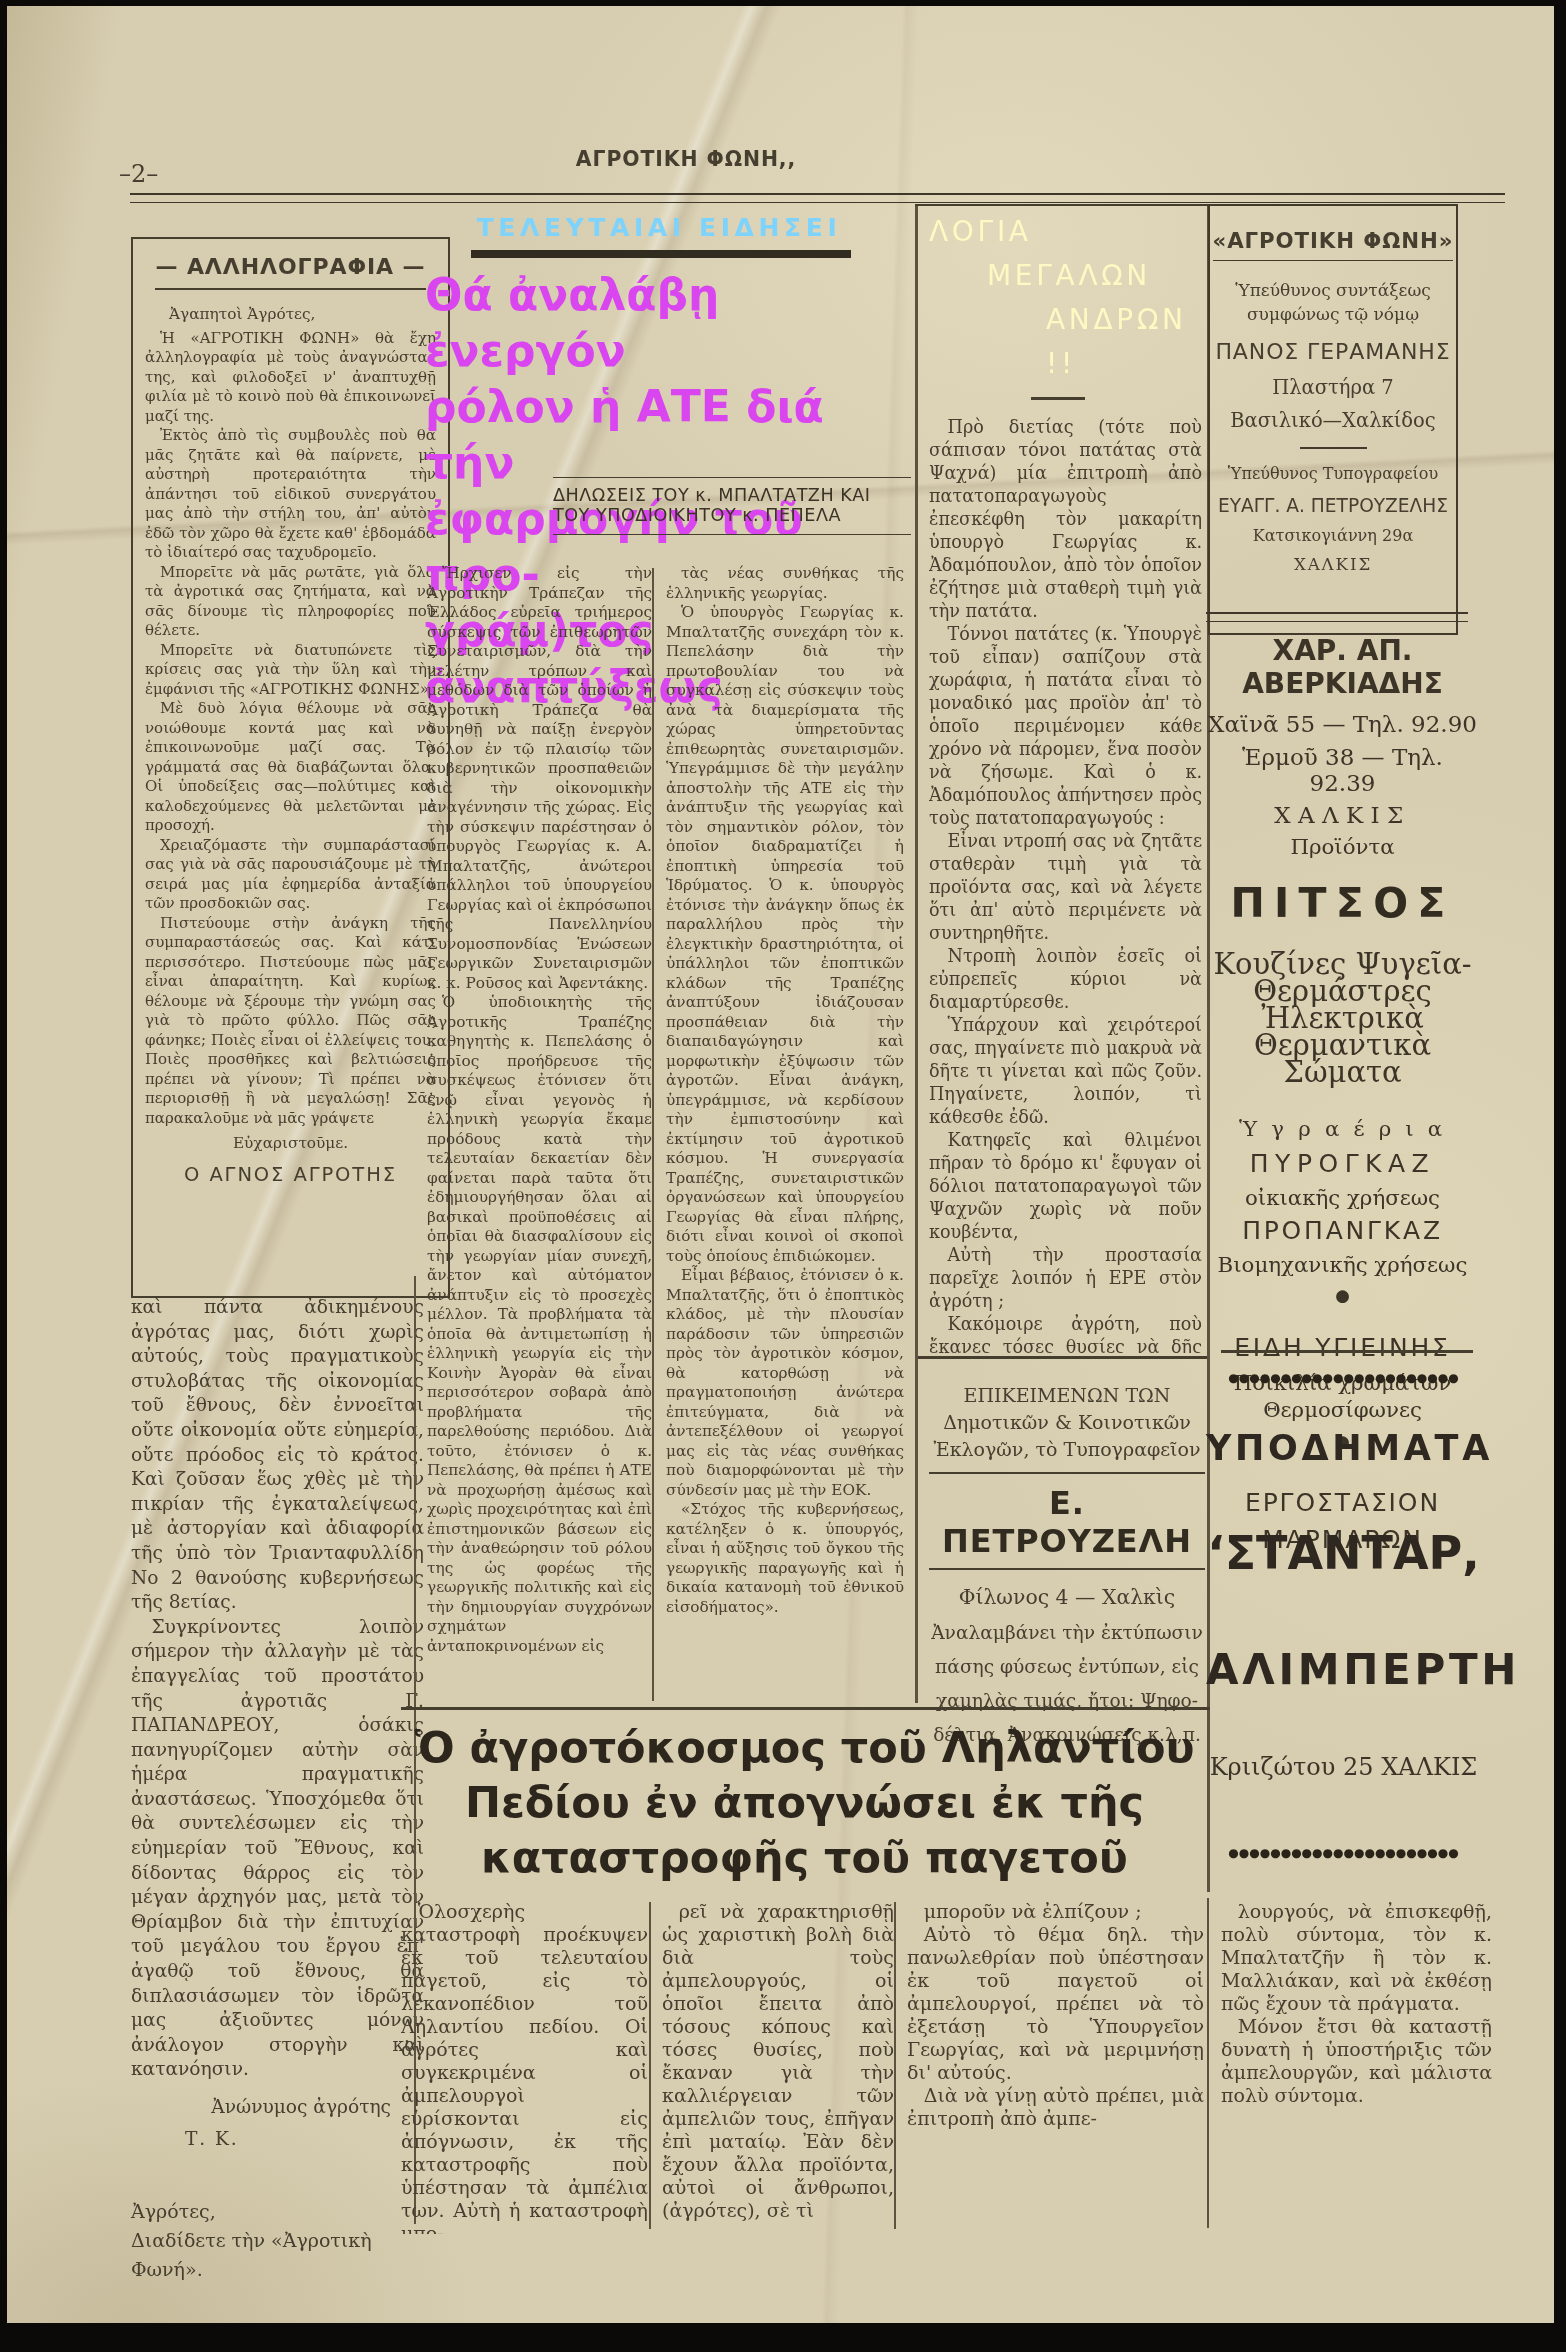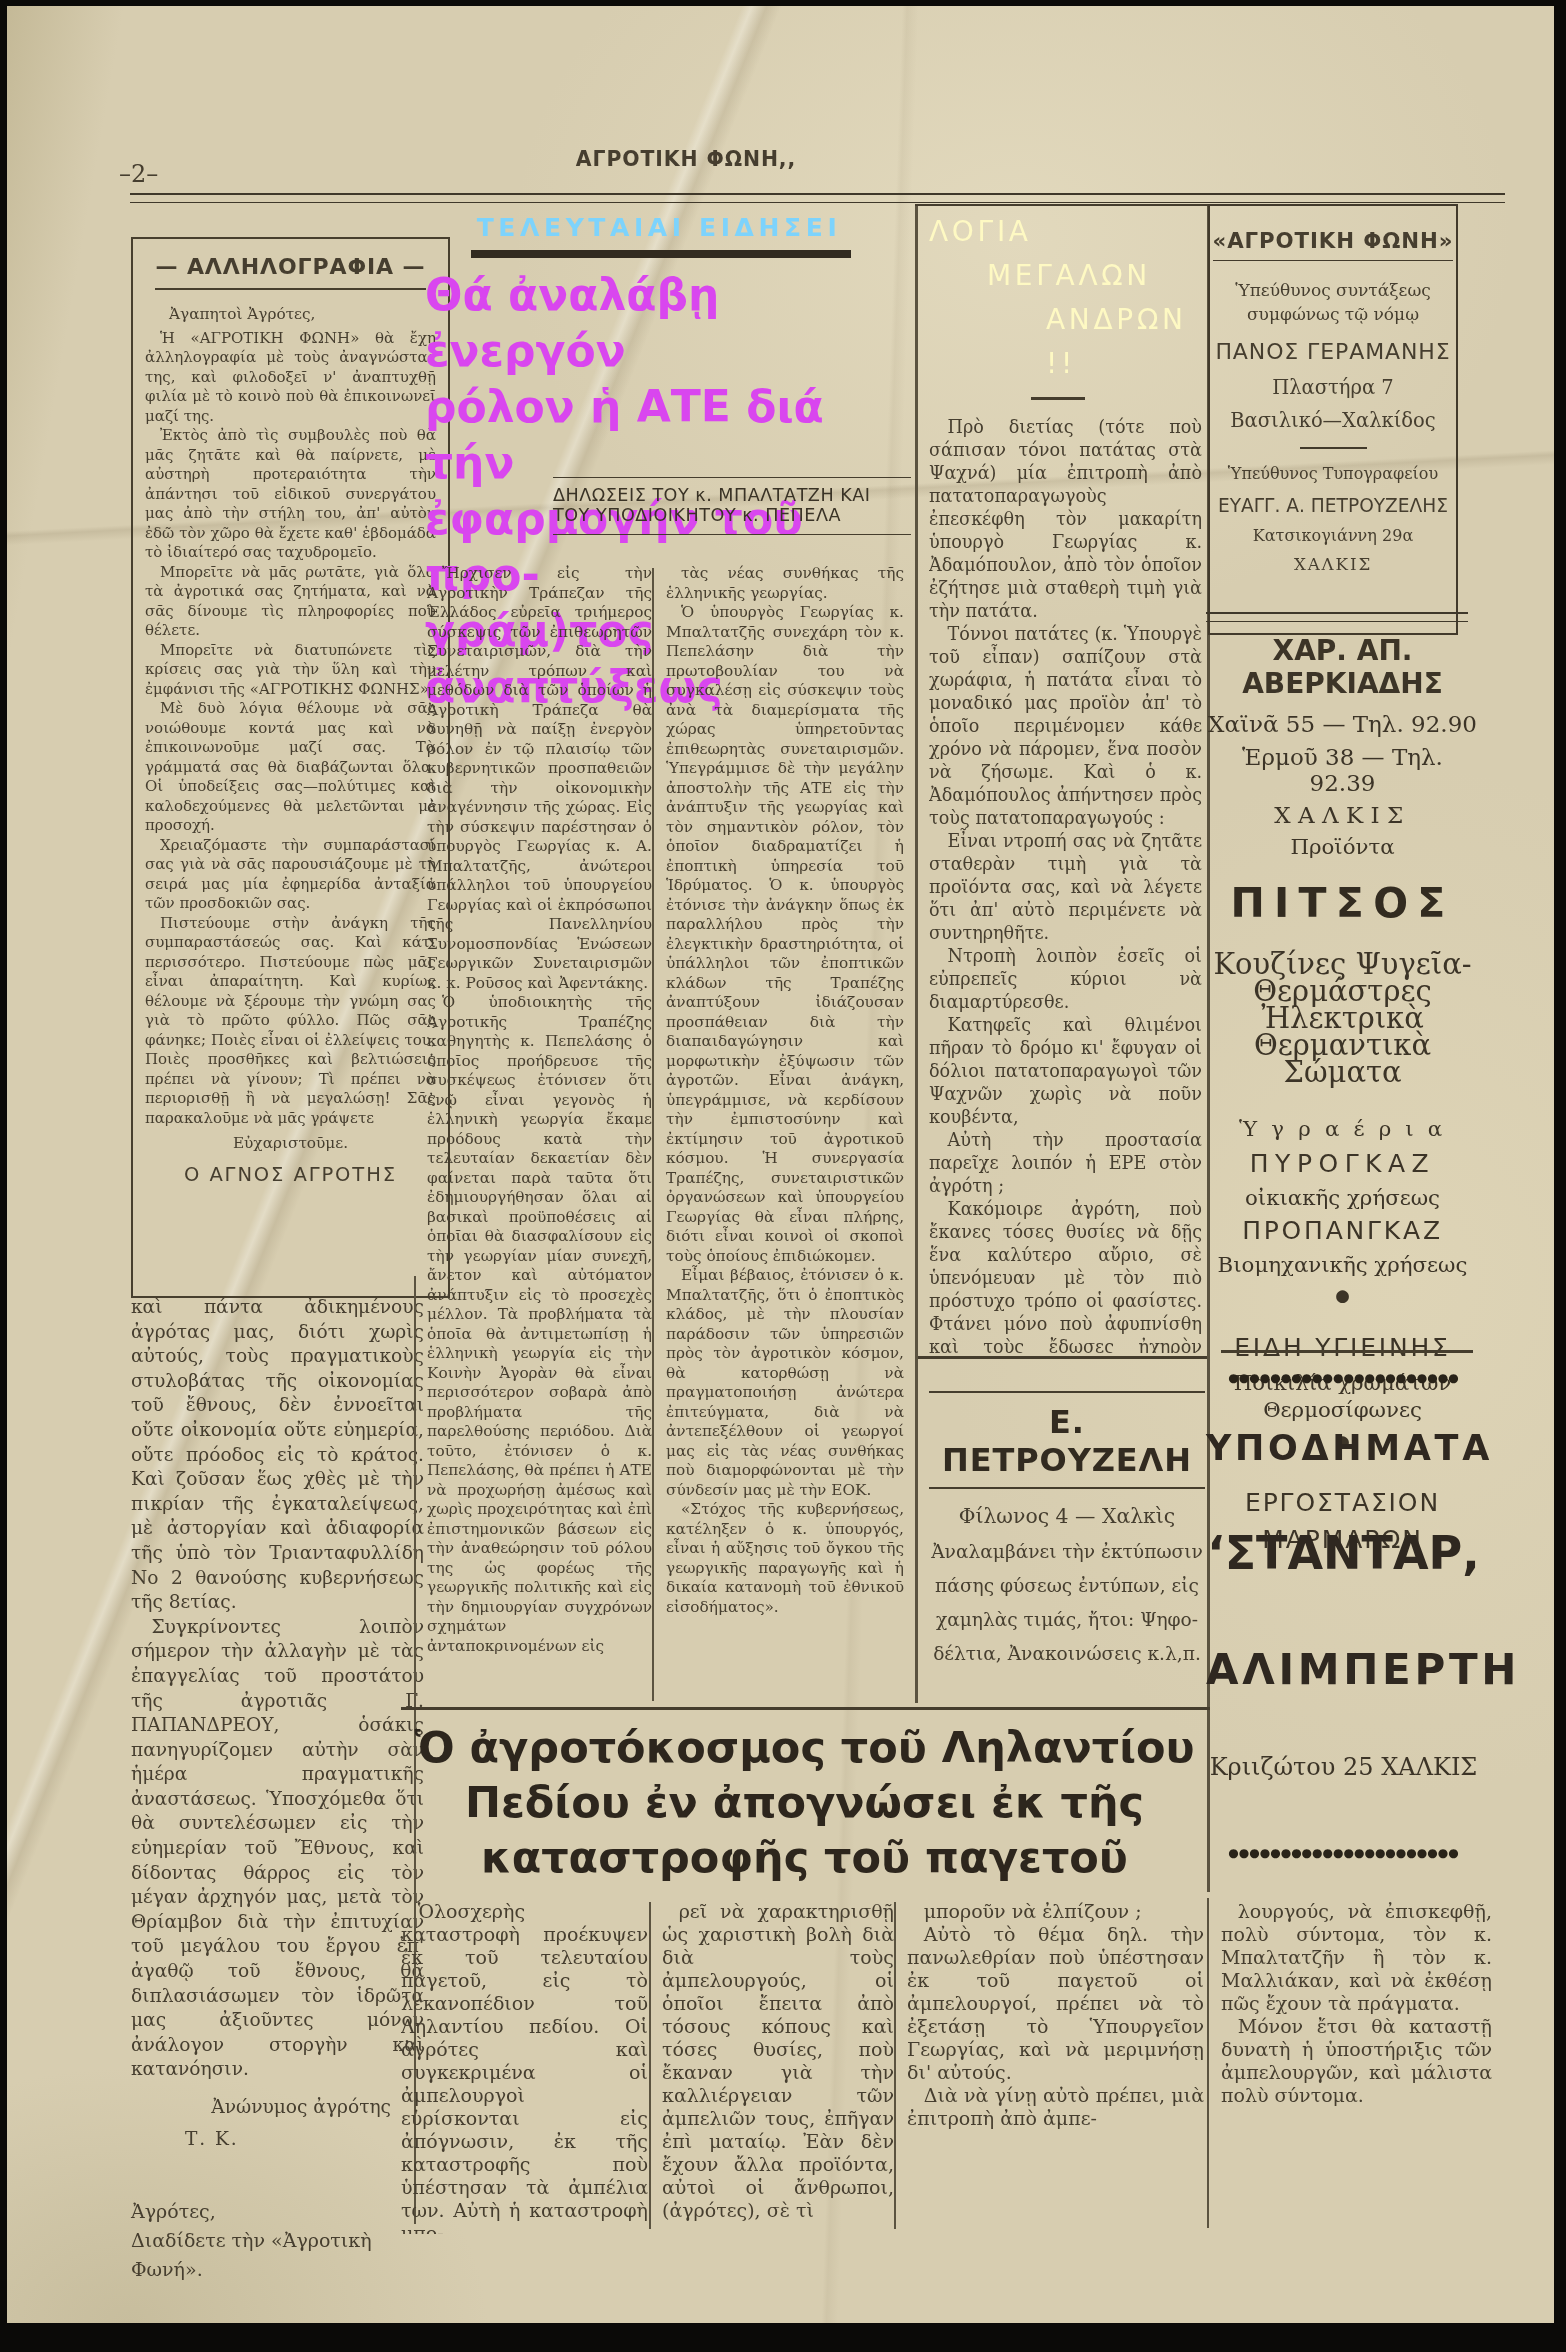--- a/index.html
+++ b/index.html
@@ -181,28 +181,32 @@
   <div class="abs" id="logia">
     <div class="logia-t" id="logia-t1">ΛΟΓΙΑ</div>
     <div class="logia-t" id="logia-t2">ΜΕΓΑΛΩΝ</div>
     <div class="logia-t" id="logia-t3">ΑΝΔΡΩΝ !!</div>
     <div id="logia-rule"></div>
     <div id="logia-body" class="just">
         <p>Πρὸ διετίας (τότε ποὺ σάπισαν τόνοι πατάτας στὰ Ψαχνά) μία ἐπιτροπὴ ἀπὸ πατατοπαραγωγοὺς ἐπεσκέφθη τὸν μακαρίτη ὑπουργὸ Γεωργίας κ. Ἀδαμόπουλον, ἀπὸ τὸν ὁποῖον ἐζήτησε μιὰ σταθερὴ τιμὴ γιὰ τὴν πατάτα.</p>
         <p>Τόννοι πατάτες (κ. Ὑπουργὲ τοῦ εἶπαν) σαπίζουν στὰ χωράφια, ἡ πατάτα εἶναι τὸ μοναδικό μας προϊὸν ἀπ' τὸ ὁποῖο περιμένομεν κάθε χρόνο νὰ πάρομεν, ἕνα ποσὸν νὰ ζήσωμε. Καὶ ὁ κ. Ἀδαμόπουλος ἀπήντησεν πρὸς τοὺς πατατοπαραγωγούς :</p>
         <p>Εἶναι ντροπή σας νὰ ζητᾶτε σταθερὰν τιμὴ γιὰ τὰ προϊόντα σας, καὶ νὰ λέγετε ὅτι ἀπ' αὐτὸ περιμένετε νὰ συντηρηθῆτε.</p>
         <p>Ντροπὴ λοιπὸν ἐσεῖς οἱ εὐπρεπεῖς κύριοι νὰ διαμαρτύρεσθε.</p>
+        <p>Ὑπάρχουν καὶ χειρότεροί σας, πηγαίνετε πιὸ μακρυὰ νὰ δῆτε τι γίνεται καὶ πῶς ζοῦν. Πηγαίνετε, λοιπόν, τὶ κάθεσθε ἐδῶ.</p>
         <p>Κατηφεῖς καὶ θλιμένοι πῆραν τὸ δρόμο κι' ἔφυγαν οἱ δόλιοι πατατοπαραγωγοὶ τῶν Ψαχνῶν χωρὶς νὰ ποῦν κουβέντα,</p>
         <p>Αὐτὴ τὴν προστασία παρεῖχε λοιπόν ἡ ΕΡΕ στὸν ἀγρότη ;</p>
         <p>Κακόμοιρε ἀγρότη, ποὺ ἔκανες τόσες θυσίες νὰ δῇς ἕνα καλύτερο αὔριο, σὲ ὑπενόμευαν μὲ τὸν πιὸ πρόστυχο τρόπο οἱ φασίστες. Φτάνει μόνο ποὺ ἀφυπνίσθη καὶ τοὺς ἔδωσες ἠχηρὸν ράπισμα.</p>
       </div>
   </div>
   <div class="hrule" style="left:918px;top:1356px;width:289px;height:2.8px;"></div>
 
   <div class="abs" id="printshop">
+    <div id="printshop-intro" class="preline">ΕΠΙΚΕΙΜΕΝΩΝ ΤΩΝ
+Δημοτικῶν &amp; Κοινοτικῶν
+Ἐκλογῶν, τὸ Τυπογραφεῖον</div>
     <div id="printshop-name">Ε. ΠΕΤΡΟΥΖΕΛΗ</div>
     <div id="printshop-address">Φίλωνος 4 — Χαλκὶς</div>
     <div id="printshop-body" class="preline">Ἀναλαμβάνει τὴν ἐκτύπωσιν
 πάσης φύσεως ἐντύπων, εἰς
 χαμηλὰς τιμάς, ἤτοι: Ψηφο-
 δέλτια, Ἀνακοινώσεις κ.λ,π.</div>
   </div>
 
   <div class="abs" id="side-box">
     <div class="t sans"><span>«ΑΓΡΟΤΙΚΗ  ΦΩΝΗ»</span></div>

